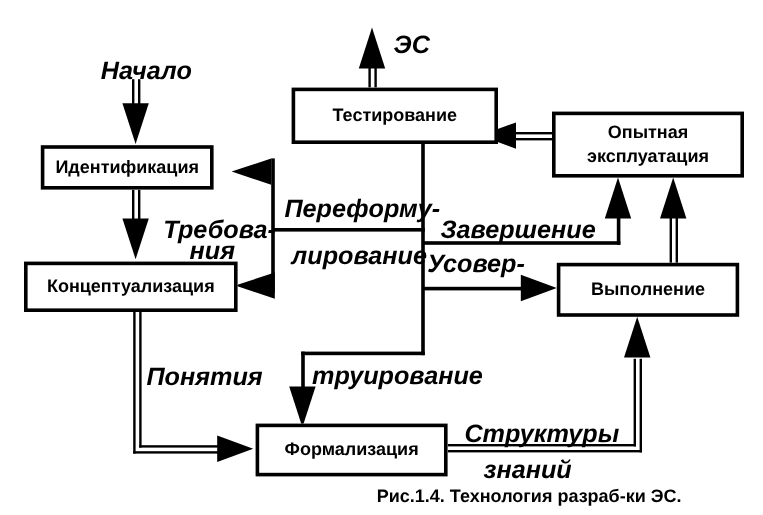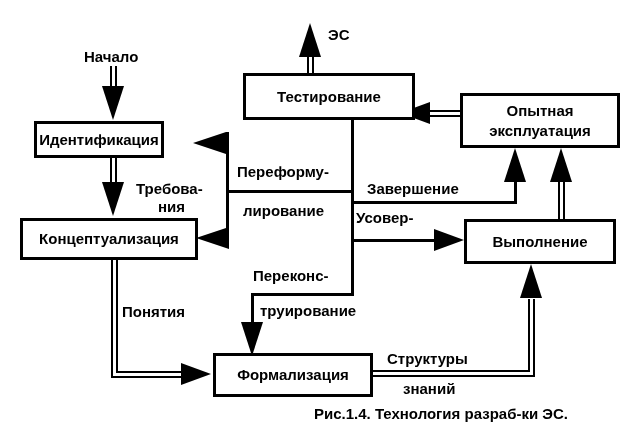--- a/index.html
+++ b/index.html
@@ -7,21 +7,21 @@
     position:relative;width:636px;height:429px;background:#ffffff;
     font-family:"Liberation Sans",sans-serif;font-weight:bold;color:#000;
     overflow:hidden;
   }
   .box{
     position:absolute;box-sizing:border-box;border:3px solid #000;background:#fff;
     display:flex;align-items:center;justify-content:center;text-align:center;
     font-size:15px;line-height:1.3;
   }
   .ln{position:absolute;background:#000;}
-  .lbl{position:absolute;font-size:15px;white-space:nowrap;}
+  .lbl{position:absolute;font-size:21px;white-space:nowrap;font-style:italic;}
   .arr{position:absolute;width:0;height:0;line-height:0;}
   .arr-up{border-left:11px solid transparent;border-right:11px solid transparent;border-bottom:34px solid #000;}
   .arr-down{border-left:11px solid transparent;border-right:11px solid transparent;border-top:34px solid #000;}
   .arr-left{border-top:11px solid transparent;border-bottom:11px solid transparent;border-right:30px solid #000;}
   .arr-right{border-top:11px solid transparent;border-bottom:11px solid transparent;border-left:30px solid #000;}
   .caption{position:absolute;font-size:15px;text-align:right;}
 </style>
 </head>
 <body>
 
@@ -63,36 +63,35 @@
   <div class="arr arr-right" style="left:434px;top:229px"></div>
   <div class="arr arr-down" style="left:241px;top:322px"></div>
   <div class="arr arr-down" style="left:102px;top:86px"></div>
   <div class="arr arr-down" style="left:102px;top:182px"></div>
   <div class="arr arr-up" style="left:299px;top:23px"></div>
   <div class="arr arr-left" style="left:400px;top:102px"></div>
   <div class="arr arr-up" style="left:550px;top:148px"></div>
   <div class="arr arr-right" style="left:181px;top:363px"></div>
   <div class="arr arr-up" style="left:520px;top:264px"></div>
 
-  <div class="box" style="left:34px;top:121px;width:130px;height:37px">Идентификация</div>
+  <div class="box" style="left:34px;top:121px;width:144px;height:37px">Идентификация</div>
   <div class="box" style="left:20px;top:218px;width:178px;height:42px">Концептуализация</div>
   <div class="box" style="left:243px;top:73px;width:172px;height:47px">Тестирование</div>
   <div class="box" style="left:460px;top:93px;width:160px;height:55px">Опытная эксплуатация</div>
   <div class="box" style="left:464px;top:219px;width:152px;height:45px">Выполнение</div>
   <div class="box" style="left:213px;top:353px;width:160px;height:44px">Формализация</div>
 
   <div class="lbl" style="left:84px;top:48px">Начало</div>
   <div class="lbl" style="left:328px;top:26px">ЭС</div>
   <div class="lbl" style="left:136px;top:180px">Требова-</div>
   <div class="lbl" style="left:158px;top:198px">ния</div>
   <div class="lbl" style="left:237px;top:163px">Переформу-</div>
   <div class="lbl" style="left:243px;top:202px">лирование</div>
   <div class="lbl" style="left:367px;top:180px">Завершение</div>
   <div class="lbl" style="left:356px;top:209px">Усовер-</div>
-  <div class="lbl" style="left:253px;top:267px">Переконс-</div>
   <div class="lbl" style="left:260px;top:302px">труирование</div>
   <div class="lbl" style="left:122px;top:303px">Понятия</div>
   <div class="lbl" style="left:387px;top:350px">Структуры</div>
   <div class="lbl" style="left:403px;top:380px">знаний</div>
 
   <div class="caption" style="left:128px;top:405px;width:440px">Рис.1.4. Технология разраб-ки ЭС.</div>
 
 </div>
 
 </body></html>

